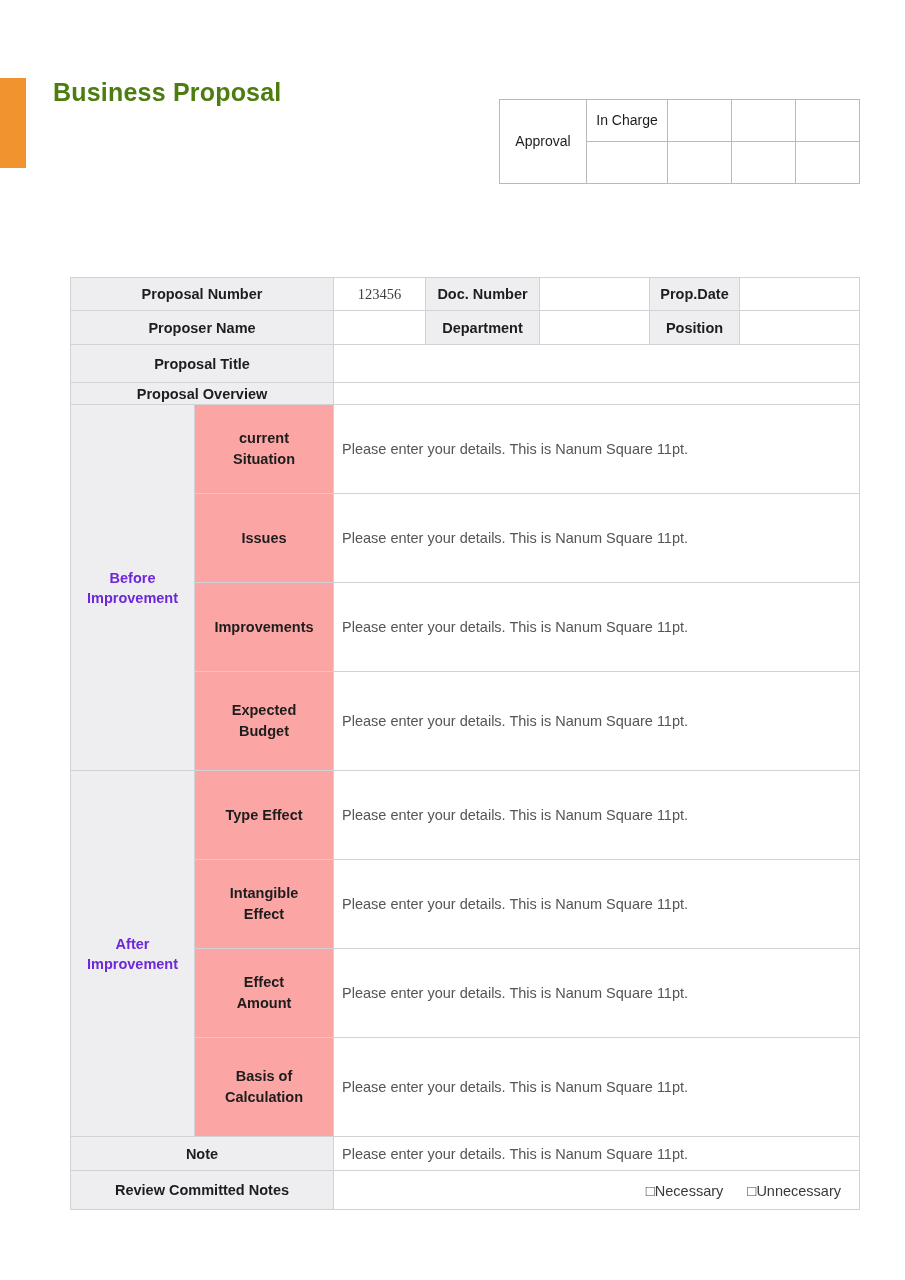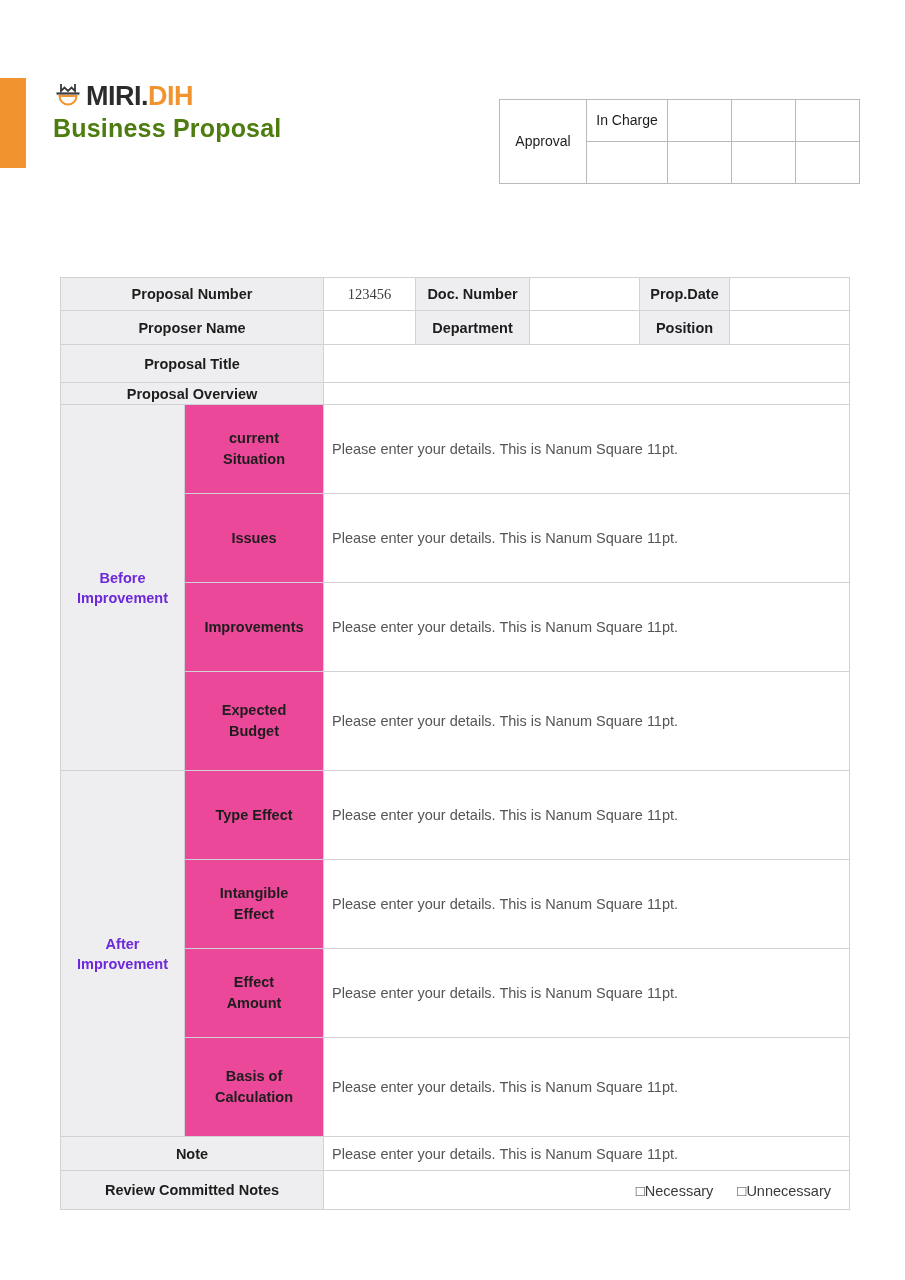--- a/index.html
+++ b/index.html
@@ -89,21 +89,21 @@
     padding: 0;
     line-height: 17px;
   }
   .appr-label   { width: 86px; height: 82px; }
   .appr-role    { width: 80px; height: 41px; margin-left: 41px; }
   .appr-blank-w { width: 63px; height: 41px; }
 
   
   #form-table {
     position: absolute;
-    left: 60px;
+    left: 70px;
     top: 277px;
     width: 789px;
     border-collapse: collapse;
     table-layout: fixed;
   }
   #form-table td {
     border: 1px solid #d2d2d6;
     padding: 0 8px;
     font-size: 14.5px;
     vertical-align: middle;
@@ -134,21 +134,21 @@
     line-height: 20px;
   }
   .section-lbl {
     background: #eeeef0;
     font-weight: bold;
     text-align: center;
     color: #6d28d9;
     line-height: 20px;
   }
   .sub-lbl {
-    background: #ec4899;
+    background: #fca5a5;
     font-weight: bold;
     text-align: center;
     color: #1d1d1d;
     line-height: 21px;
   }
   .checkbox-cell {
     background: #ffffff;
     text-align: right;
     color: #3a3a3a;
     font-size: 15px;
@@ -163,29 +163,20 @@
     color: #444446;
   }
 </style>
 </head>
 <body>
 
 <div id="header-area">
   <div id="accent-bar"></div>
 
   <div id="brand-block">
-    <div id="logo-row">
-      <svg id="logo-mark" viewBox="0 0 30 28">
-        <path d="M8 2 L8 9 L11.5 5.5 L15 9 L18.5 5.5 L22 9 L22 2" fill="none" stroke="#3a3a3a" stroke-width="1.8" stroke-linejoin="miter"></path>
-        <line x1="3.5" y1="11.5" x2="26.5" y2="11.5" stroke="#3a3a3a" stroke-width="2.2"></line>
-        <path d="M6.5 14 A8.5 8.5 0 0 0 23.5 14 Z" fill="#ffffff" stroke="#f1932f" stroke-width="2"></path>
-      </svg>
-      <span id="brand-miri">MIRI.</span>
-        <span id="brand-dih">DIH</span>
-    </div>
     <div id="doc-title">Business Proposal</div>
   </div>
 </div>
 
 <table id="approval-table">
   <tbody>
       <tr>
     <td class="appr-label" rowspan="2">Approval</td>
     <td class="appr-role">In Charge</td>
     <td class="appr-blank-w"></td>

